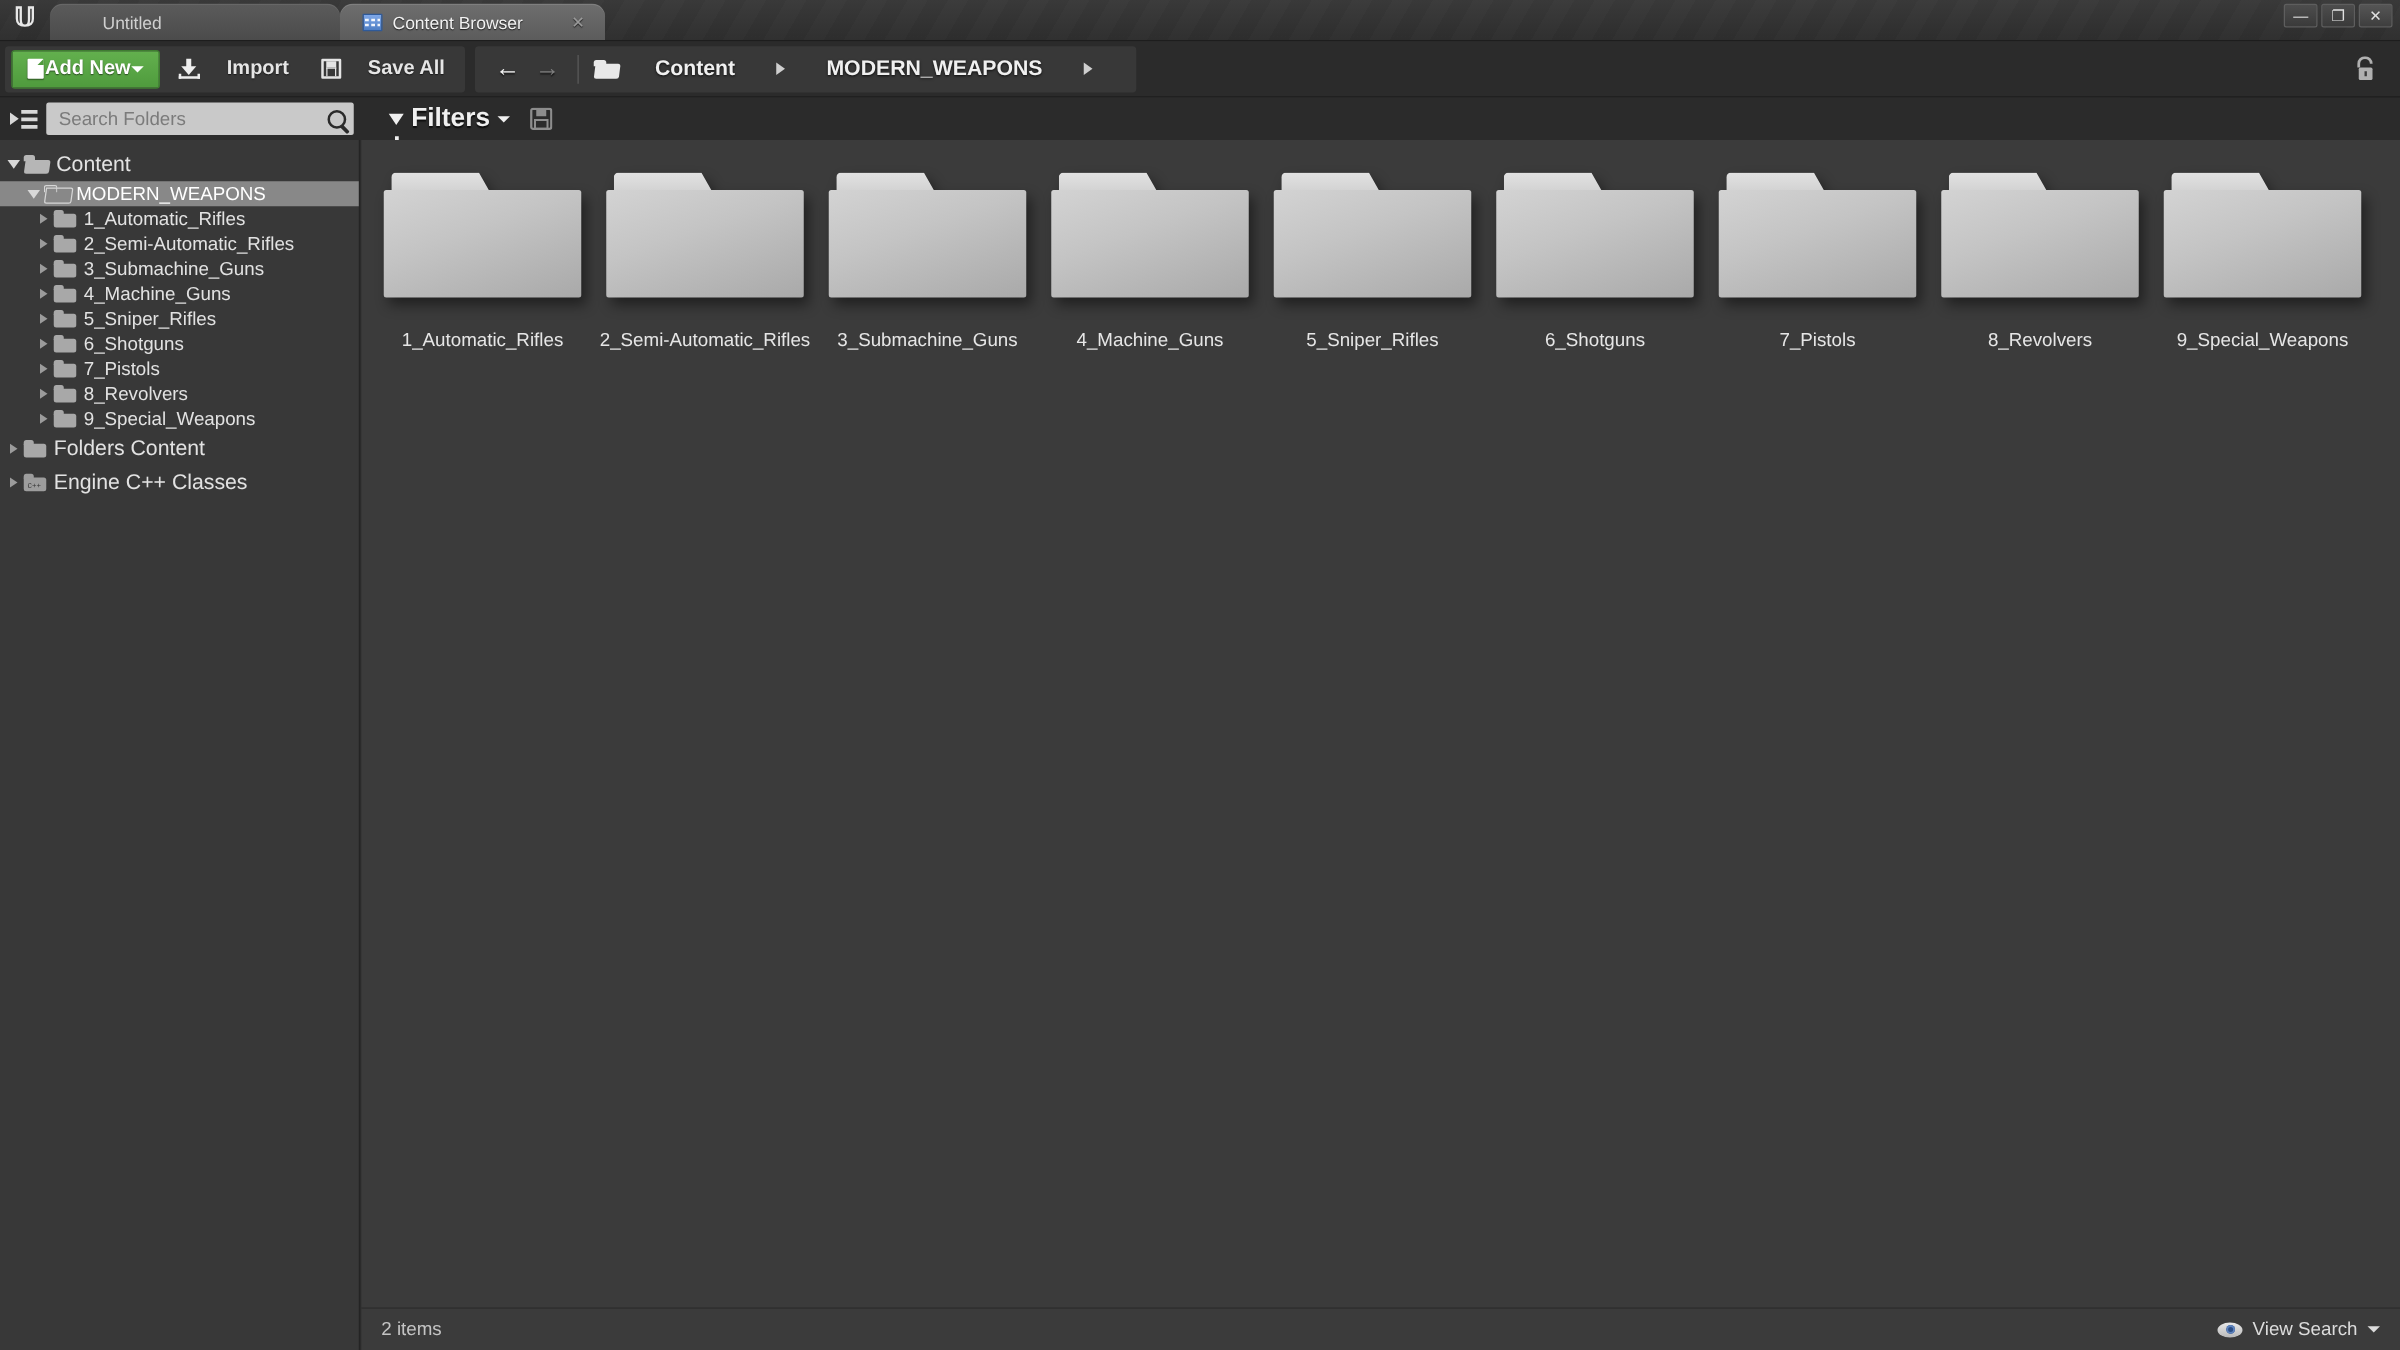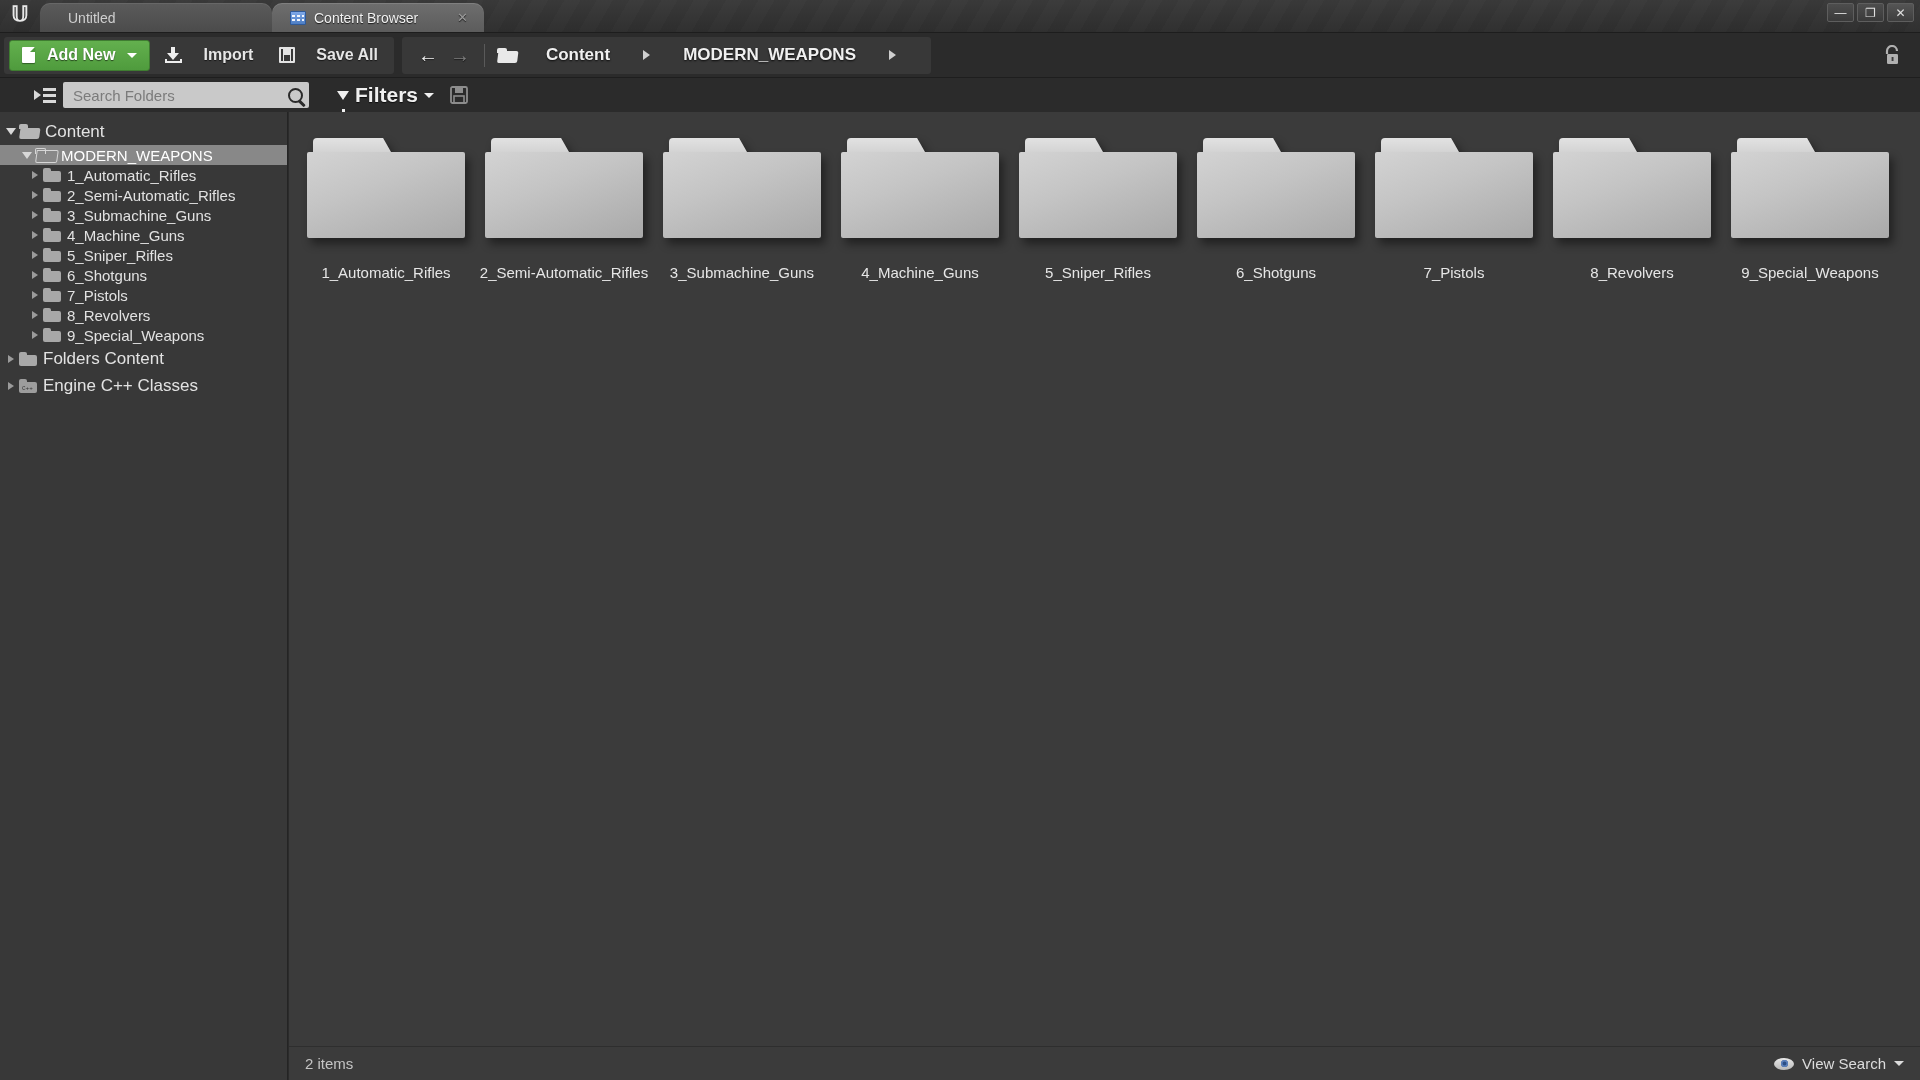--- a/index.html
+++ b/index.html
@@ -28,21 +28,21 @@
     padding-bottom: 3px;
   }
   .tab {
     height: 29px; display: flex; align-items: center; gap: 8px;
     padding: 0 16px 0 18px; position: relative; margin-bottom: 0;
     font-size: 14px; color: #d4d4d4;
     border-radius: 10px 10px 0 0;
   }
   .tab.inactive {
     background: linear-gradient(#5b5b5b, #4b4b4b);
-    color: #cfcfcf; width: 232px; padding-left: 28px;
+    color: #cfcfcf; width: 232px; padding-left: 42px;
     box-shadow: inset 0 1px 0 rgba(255,255,255,.08);
   }
   .tab.active {
     background: linear-gradient(#6e6e6e, #5c5c5c);
     color: #f2f2f2; width: 212px;
     box-shadow: inset 0 1px 0 rgba(255,255,255,.12);
     text-shadow: 0 1px 1px rgba(0,0,0,.75);
   }
   .tab-icon {
     width: 16px; height: 14px; flex: 0 0 16px;
@@ -80,21 +80,21 @@
   .toolbar {
     position: absolute; top: 33px; left: 0; width: 1920px; height: 45px;
     background: #2b2b2b; display: flex; align-items: center; gap: 0;
     border-bottom: 1px solid #1e1e1e;
   }
   .tb-group {
     display: flex; align-items: center; height: 37px;
     background: #383838; border-radius: 3px; margin-left: 4px; padding: 0 3px;
   }
   .btn-addnew {
-    display: flex; align-items: center; gap: 12px; height: 31px;
+    display: flex; align-items: center; gap: 1px; height: 31px;
     padding: 0 12px; margin: 0 2px;
     background: linear-gradient(#63b04e, #4f9b3d);
     border: 1px solid #3f7d31; border-radius: 3px;
     color: #fff; font-size: 16px; font-weight: bold;
     text-shadow: 0 1px 1px rgba(0,0,0,.55);
   }
   .btn-flat {
     display: flex; align-items: center; gap: 21px; height: 31px;
     padding: 0 13px; color: #e6e6e6; font-size: 16px; font-weight: bold;
     text-shadow: 0 1px 1px rgba(0,0,0,.6);
@@ -153,21 +153,21 @@
   }
   .crumb-sep {
     width:0; height:0; border-top:5px solid transparent; border-bottom:5px solid transparent;
     border-left:7px solid #cfcfcf; margin: 0 12px;
   }
   .lock-icon { position: absolute; right: 18px; top: 12px; width: 20px; height: 22px; }
 
   
   .searchrow {
     position: absolute; top: 78px; left: 0; width: 1704px; height: 34px;
-    background: #2b2b2b; display: flex; align-items: center; margin-left: 26px;
+    background: #2b2b2b; display: flex; align-items: center;
   }
   .panel-toggle-icon { width: 28px; height: 22px; margin: 0 4px 0 5px; position: relative; }
   .search-box {
     height: 26px; background: #c9c9c9; border-radius: 2px;
     display: flex; align-items: center; padding: 0 6px 0 10px;
     color: #7b7b7b; font-size: 15px;
   }
   .folder-search { width: 246px; }
   .asset-search { flex: 1; background: #c9c9c9; }
   .magnifier {

